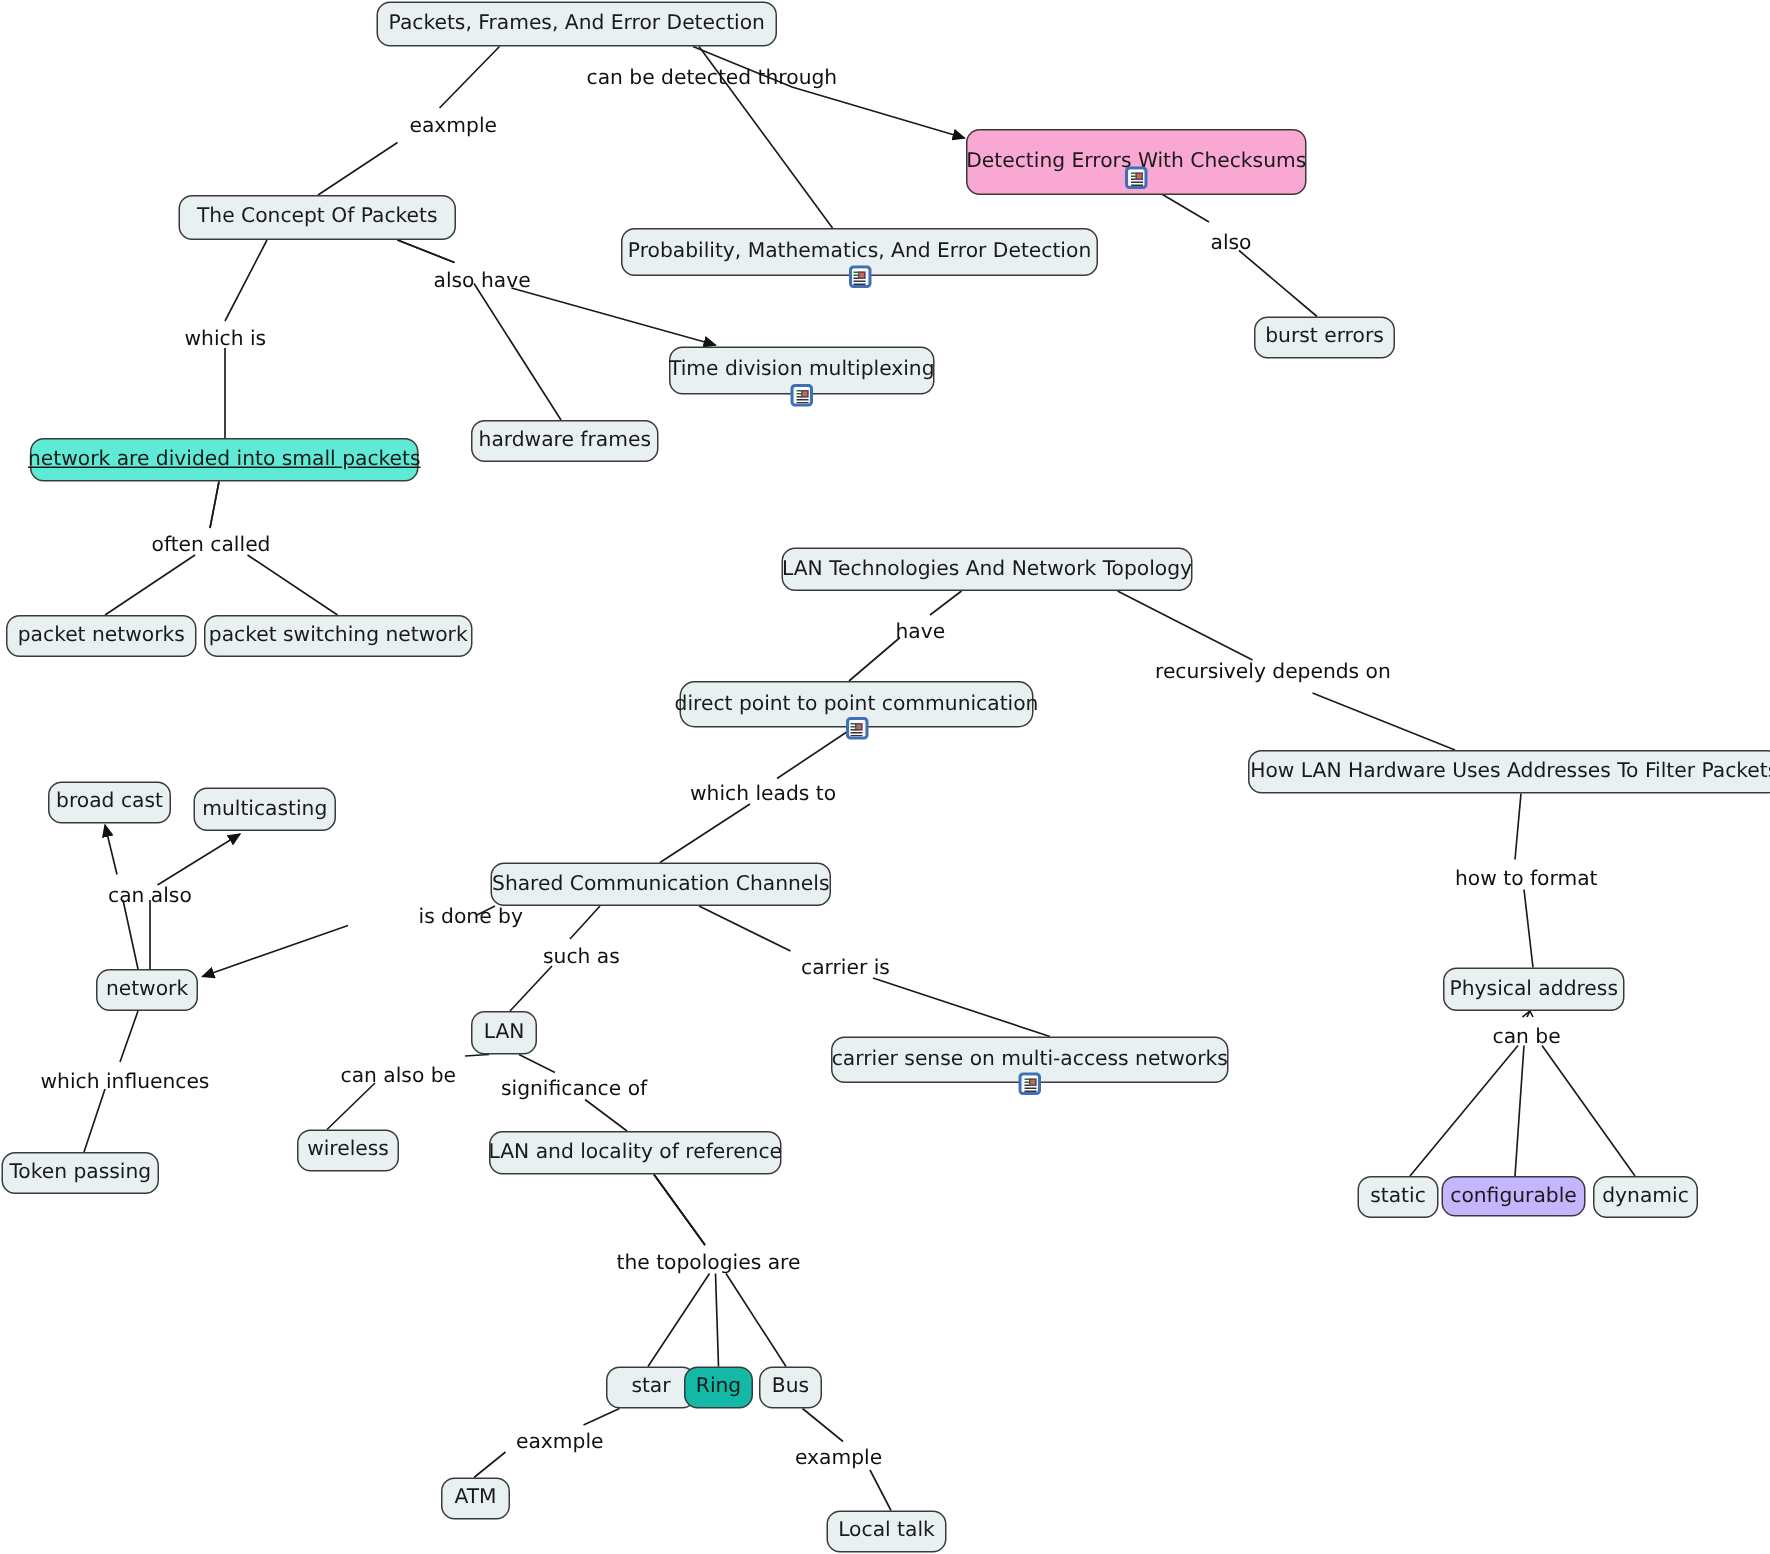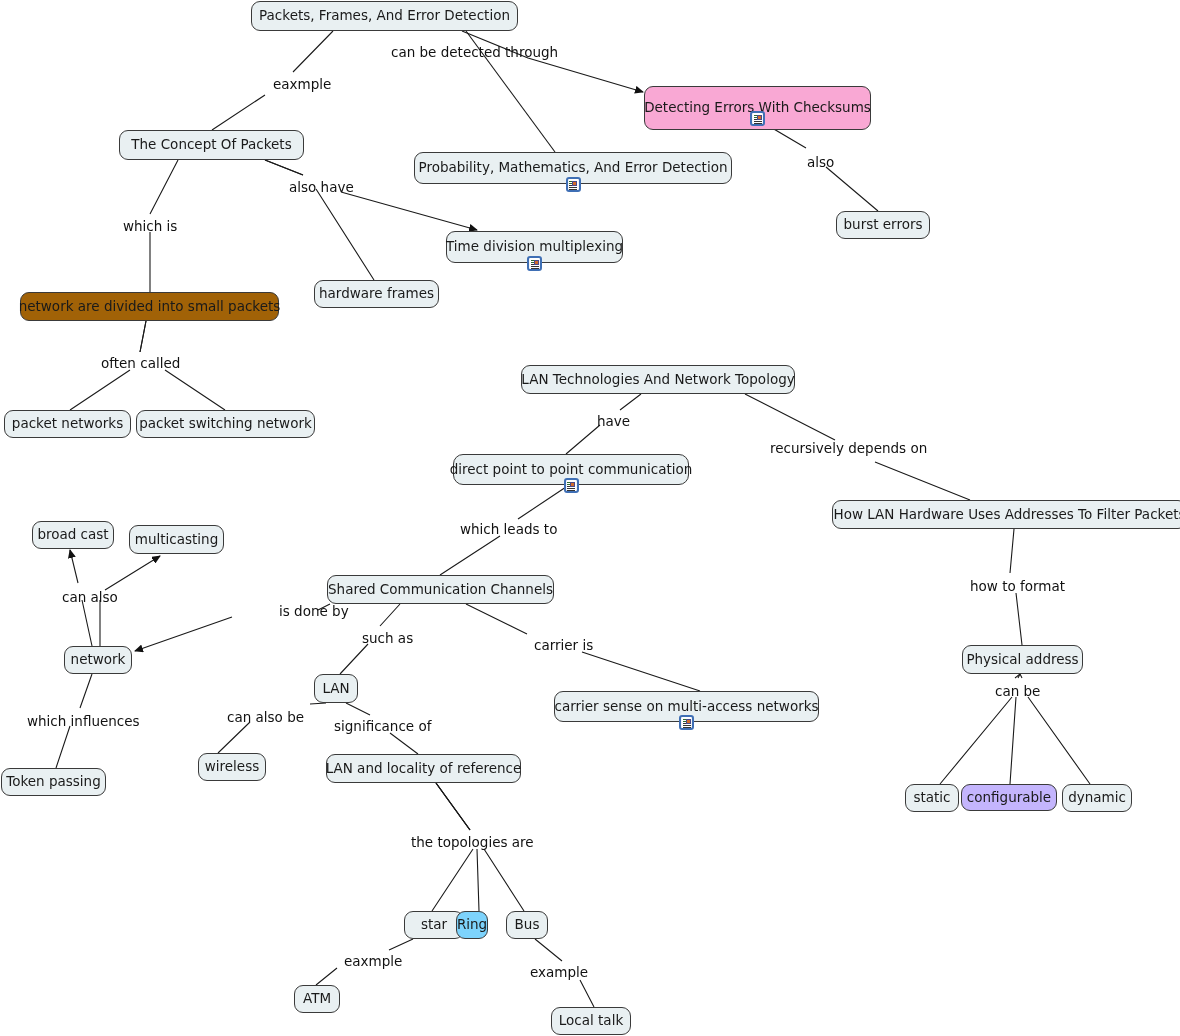--- a/index.html
+++ b/index.html
@@ -180,21 +180,21 @@
         <div class="ln l1"></div>
         <div class="ln l2"></div>
         <div class="ln l3"></div>
         <div class="ln l4"></div>
         <div class="ln l5"></div>
         <div class="thumb"></div>
       </div>
       <div class="node" style="left: 314px; top: 280px; width: 125px; height: 28px; background: rgb(233, 240, 242); border-color: rgb(58, 58, 58);">
         <span class="node-label">hardware frames</span>
       </div>
-      <div class="node" style="left: 20px; top: 292px; width: 259px; height: 29px; background: #a16207; border-color: rgb(58, 58, 58);">
+      <div class="node" style="left: 20px; top: 292px; width: 259px; height: 29px; background: #5eead4; border-color: rgb(58, 58, 58); text-decoration: underline;">
         <span class="node-label">network are divided into small packets</span>
       </div>
       <div class="node" style="left: 4px; top: 410px; width: 127px; height: 28px; background: rgb(233, 240, 242); border-color: rgb(58, 58, 58);">
         <span class="node-label">packet networks</span>
       </div>
       <div class="node" style="left: 136px; top: 410px; width: 179px; height: 28px; background: rgb(233, 240, 242); border-color: rgb(58, 58, 58);">
         <span class="node-label">packet switching network</span>
       </div>
       <div class="node" style="left: 521px; top: 365px; width: 274px; height: 29px; background: rgb(233, 240, 242); border-color: rgb(58, 58, 58);">
         <span class="node-label">LAN Technologies And Network Topology</span>
@@ -258,21 +258,21 @@
       </div>
       <div class="node" style="left: 961px; top: 784px; width: 96px; height: 27px; background: #c4b5fd; border-color: rgb(58, 58, 58);">
         <span class="node-label">configurable</span>
       </div>
       <div class="node" style="left: 1062px; top: 784px; width: 70px; height: 28px; background: rgb(233, 240, 242); border-color: rgb(58, 58, 58);">
         <span class="node-label">dynamic</span>
       </div>
       <div class="node" style="left: 404px; top: 911px; width: 60px; height: 28px; background: rgb(233, 240, 242); border-color: rgb(58, 58, 58);">
         <span class="node-label">star</span>
       </div>
-      <div class="node" style="left: 456px; top: 911px; width: 32px; height: 28px; background: #7dd3fc; border-color: rgb(58, 58, 58);">
+      <div class="node" style="left: 456px; top: 911px; width: 46px; height: 28px; background: #14b8a6; border-color: rgb(58, 58, 58);">
         <span class="node-label">Ring</span>
       </div>
       <div class="node" style="left: 506px; top: 911px; width: 42px; height: 28px; background: rgb(233, 240, 242); border-color: rgb(58, 58, 58);">
         <span class="node-label">Bus</span>
       </div>
       <div class="node" style="left: 294px; top: 985px; width: 46px; height: 28px; background: rgb(233, 240, 242); border-color: rgb(58, 58, 58);">
         <span class="node-label">ATM</span>
       </div>
       <div class="node" style="left: 551px; top: 1007px; width: 80px; height: 28px; background: rgb(233, 240, 242); border-color: rgb(58, 58, 58);">
         <span class="node-label">Local talk</span>
@@ -282,21 +282,21 @@
       <div class="elabel" style="left: 273px; top: 78px;">eaxmple</div>
       <div class="elabel" style="left: 391px; top: 46px;">can be detected through</div>
       <div class="elabel" style="left: 807px; top: 156px;">also</div>
       <div class="elabel" style="left: 289px; top: 181px;">also have</div>
       <div class="elabel" style="left: 123px; top: 220px; text-align: right;">which is</div>
       <div class="elabel" style="left: 101px; top: 357px;">often called</div>
       <div class="elabel" style="left: 597px; top: 415px;">have</div>
       <div class="elabel" style="left: 770px; top: 442px;">recursively depends on</div>
       <div class="elabel" style="left: 460px; top: 523px;">which leads to</div>
       <div class="elabel" style="left: 970px; top: 580px;">how to format</div>
-      <div class="elabel" style="left: 62px; top: 591px;">can also</div>
+      <div class="elabel" style="left: 72px; top: 591px;">can also</div>
       <div class="elabel" style="left: 243px; top: 605px; margin-left: 36px;">is done by</div>
       <div class="elabel" style="left: 362px; top: 632px;">such as</div>
       <div class="elabel" style="left: 534px; top: 639px;">carrier is</div>
       <div class="elabel" style="left: 995px; top: 685px;">can be</div>
       <div class="elabel" style="left: 227px; top: 711px;">can also be</div>
       <div class="elabel" style="left: 334px; top: 720px;">significance of</div>
       <div class="elabel" style="left: 27px; top: 715px;">which  influences</div>
       <div class="elabel" style="left: 411px; top: 836px;">the topologies are</div>
       <div class="elabel" style="left: 344px; top: 955px;">eaxmple</div>
       <div class="elabel" style="left: 530px; top: 966px;">example</div>

